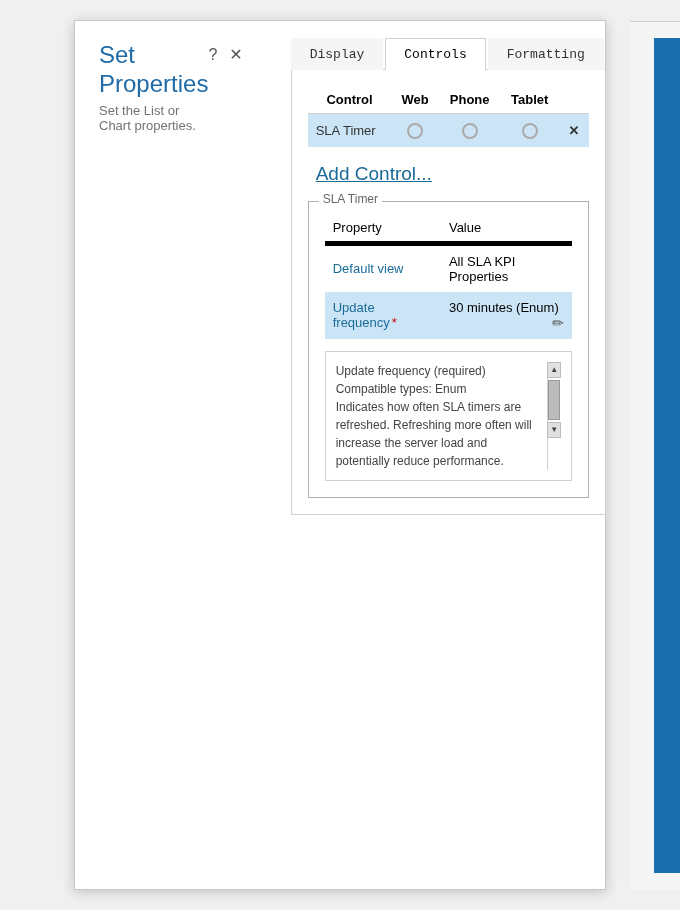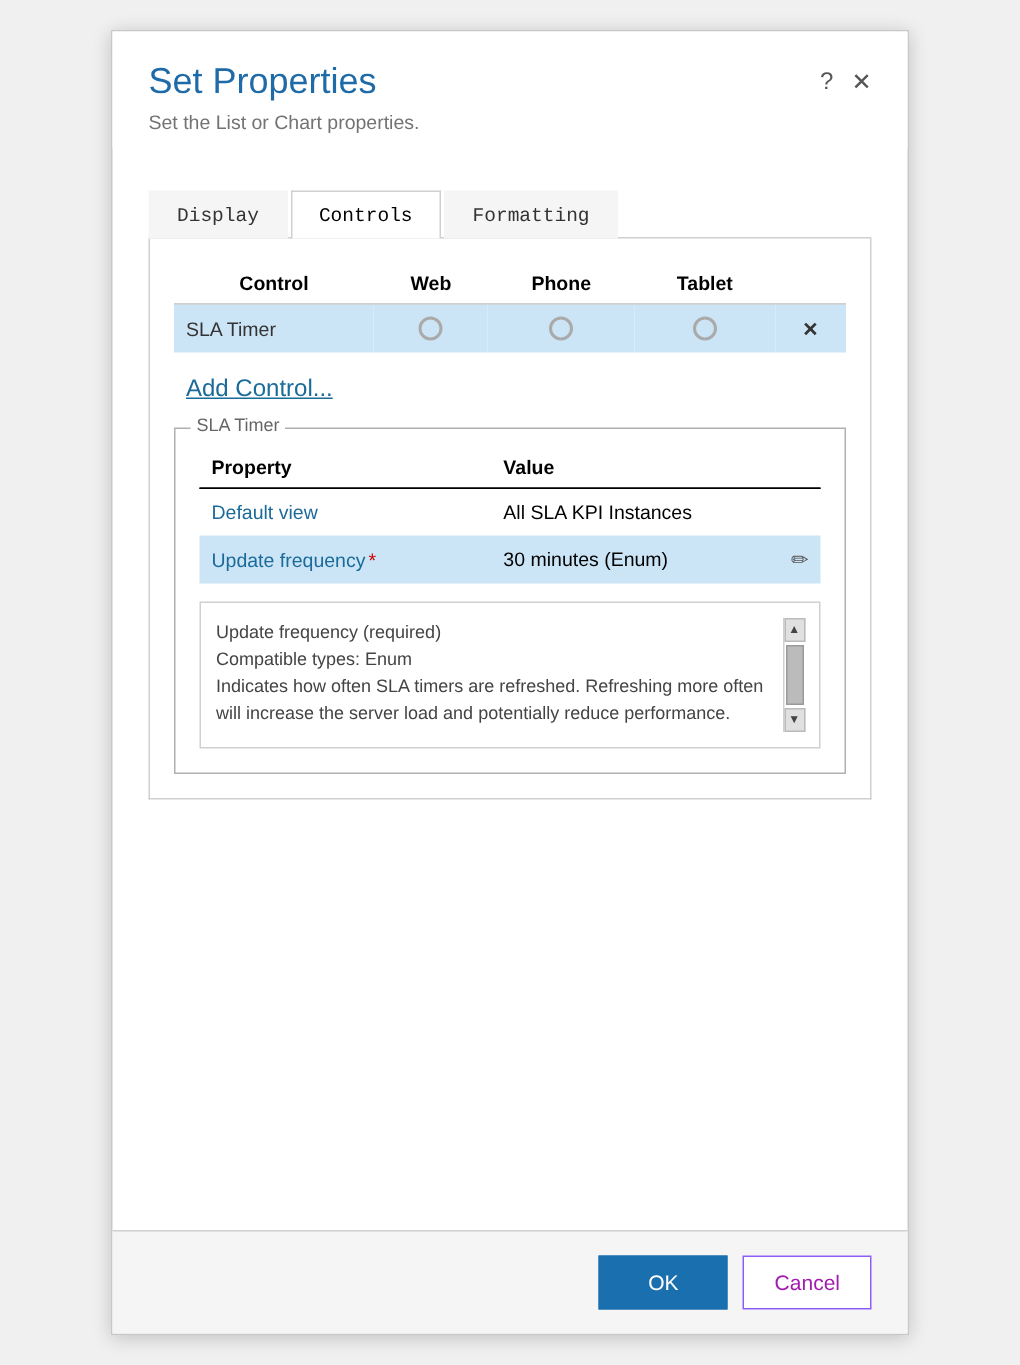--- a/index.html
+++ b/index.html
@@ -16,22 +16,21 @@
       overflow: hidden;
     }
 
     .dialog {
       background: #ffffff;
       width: 532px;
       min-height: 870px;
       border: 1px solid #c8c8c8;
       box-shadow: 0 2px 12px rgba(0,0,0,0.2);
       display: flex;
-      flex-direction: column;
-      gap: 11px;
+      flex-direction: row;
     }
 
     .dialog-header {
       padding: 20px 24px 10px 24px;
       display: flex;
       align-items: flex-start;
       justify-content: space-between;
       background: #ffffff;
     }
 
@@ -180,21 +179,21 @@
     .delete-icon {
       font-size: 18px;
       font-weight: 700;
       color: #333;
       text-align: center;
     }
 
     .add-control-link {
       color: #1a6b9a;
       text-decoration: underline;
-      font-size: 16px;
+      font-size: 19px;
       cursor: pointer;
       display: inline-block;
       margin-top: 4px;
       margin-left: 8px;
     }
 
     
     .sla-fieldset {
       border: 1px solid #b0b0b0;
       margin-top: 16px;
@@ -212,24 +211,24 @@
       color: #666;
     }
 
     .property-table {
       width: 100%;
       border-collapse: collapse;
     }
 
     .property-table th {
       text-align: left;
-      font-weight: 700;
+      font-weight: 400;
       font-size: 13px;
       padding: 6px 8px;
-      border-bottom: 1px solid #000000;
+      border-bottom: 5px solid #000000;
       color: #000;
     }
 
     .property-table td {
       padding: 8px 8px;
       font-size: 13px;
     }
 
     .property-table .row-normal td {
       background: #fff;
@@ -418,21 +417,21 @@
               <th>Property</th>
               <th>Value</th>
             </tr>
           </thead>
           <tbody>
 
             <tr class="row-normal">
               <td>
                 <a href="#" class="prop-name-link">Default view</a>
               </td>
-              <td>All SLA KPI Instances</td>
+              <td>All SLA KPI Properties</td>
             </tr>
 
             <tr class="row-selected">
               <td>
                 <a href="#" class="prop-name-link">
                   <span>Update frequency</span><span class="required-star">*</span>
                 </a>
               </td>
               <td>
                 <span>30 minutes (Enum)</span>

